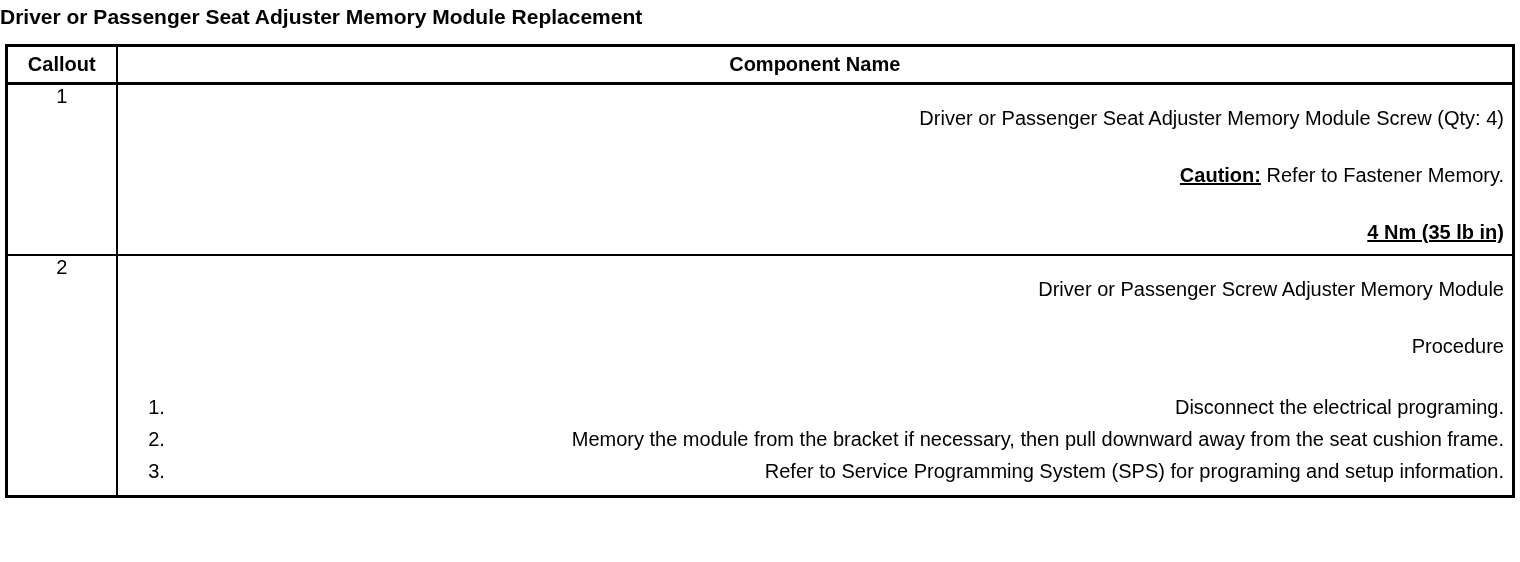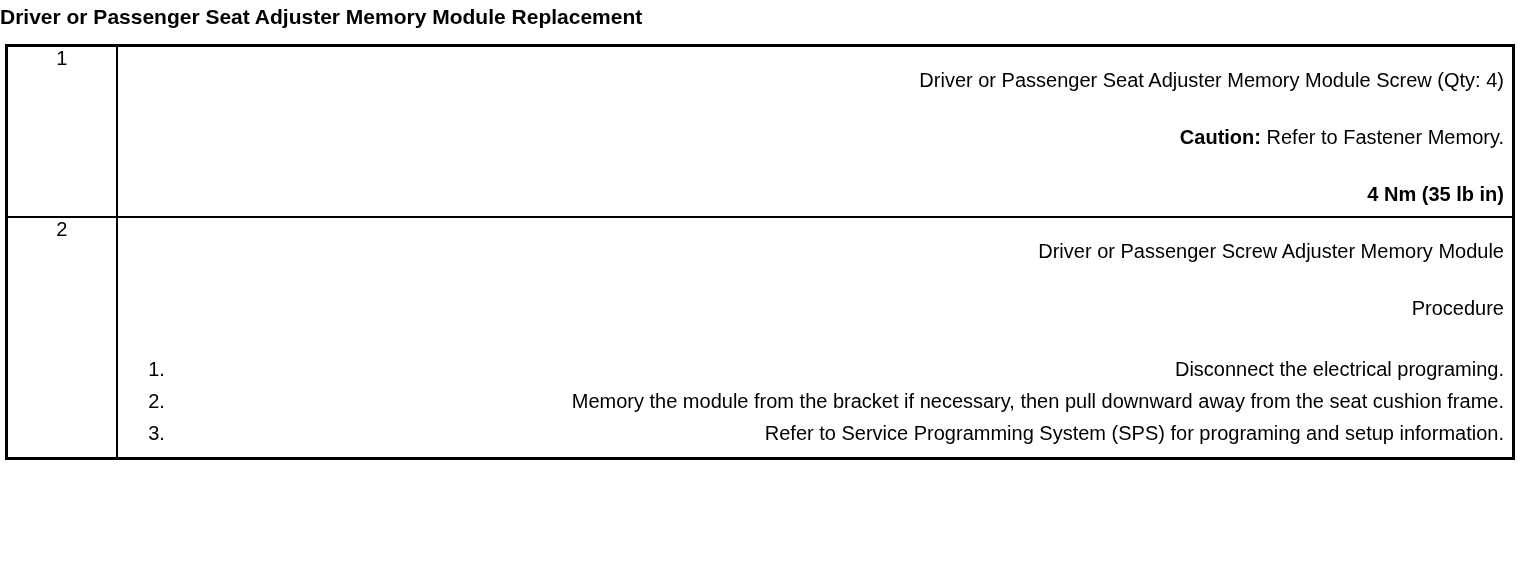--- a/index.html
+++ b/index.html
@@ -50,21 +50,21 @@
   td.component-cell { padding: 20px 8px 8px 5px; line-height: 27px; text-align: right; }
 
   tr.preliminary-row td { padding: 8px 8px 8px 5px; line-height: 27px; height: 91px; }
   .prelim-heading { font-weight: bold; }
   .prelim-text { margin-top: 28px; }
 
   tr.row-1 td { height: 146px; }
   tr.row-2 td { height: 213px; }
 
   .para-gap { margin-top: 30px; }
-  .bold { font-weight: bold; }
+  .bold { font-weight: bold; text-decoration: underline; }
 
   .procedure-heading {
     font-weight: normal;
     margin-top: 30px;
     margin-left: 66px;
   }
   ol.procedure-steps {
     margin-top: 31px;
     padding-left: 48px;
     line-height: 32px;
@@ -76,20 +76,24 @@
 
 <div class="doc-title">Driver or Passenger Seat Adjuster Memory Module Replacement</div>
 
 <table class="spec-table">
   <colgroup>
     <col class="callout-col">
     <col>
   </colgroup>
 
   <tbody>
+      <tr class="header-row">
+    <th>Callout</th>
+    <th>Component Name</th>
+  </tr>
 
 
   <tr class="row-1">
     <td class="callout-cell">1</td>
     <td class="component-cell">
       <div>Driver or Passenger Seat Adjuster Memory Module Screw (Qty: 4)</div>
       <div class="para-gap">
         <span class="bold">Caution:</span><span> Refer to Fastener Memory.</span>
       </div>
       <div class="para-gap bold">4 Nm (35 lb in)</div>

